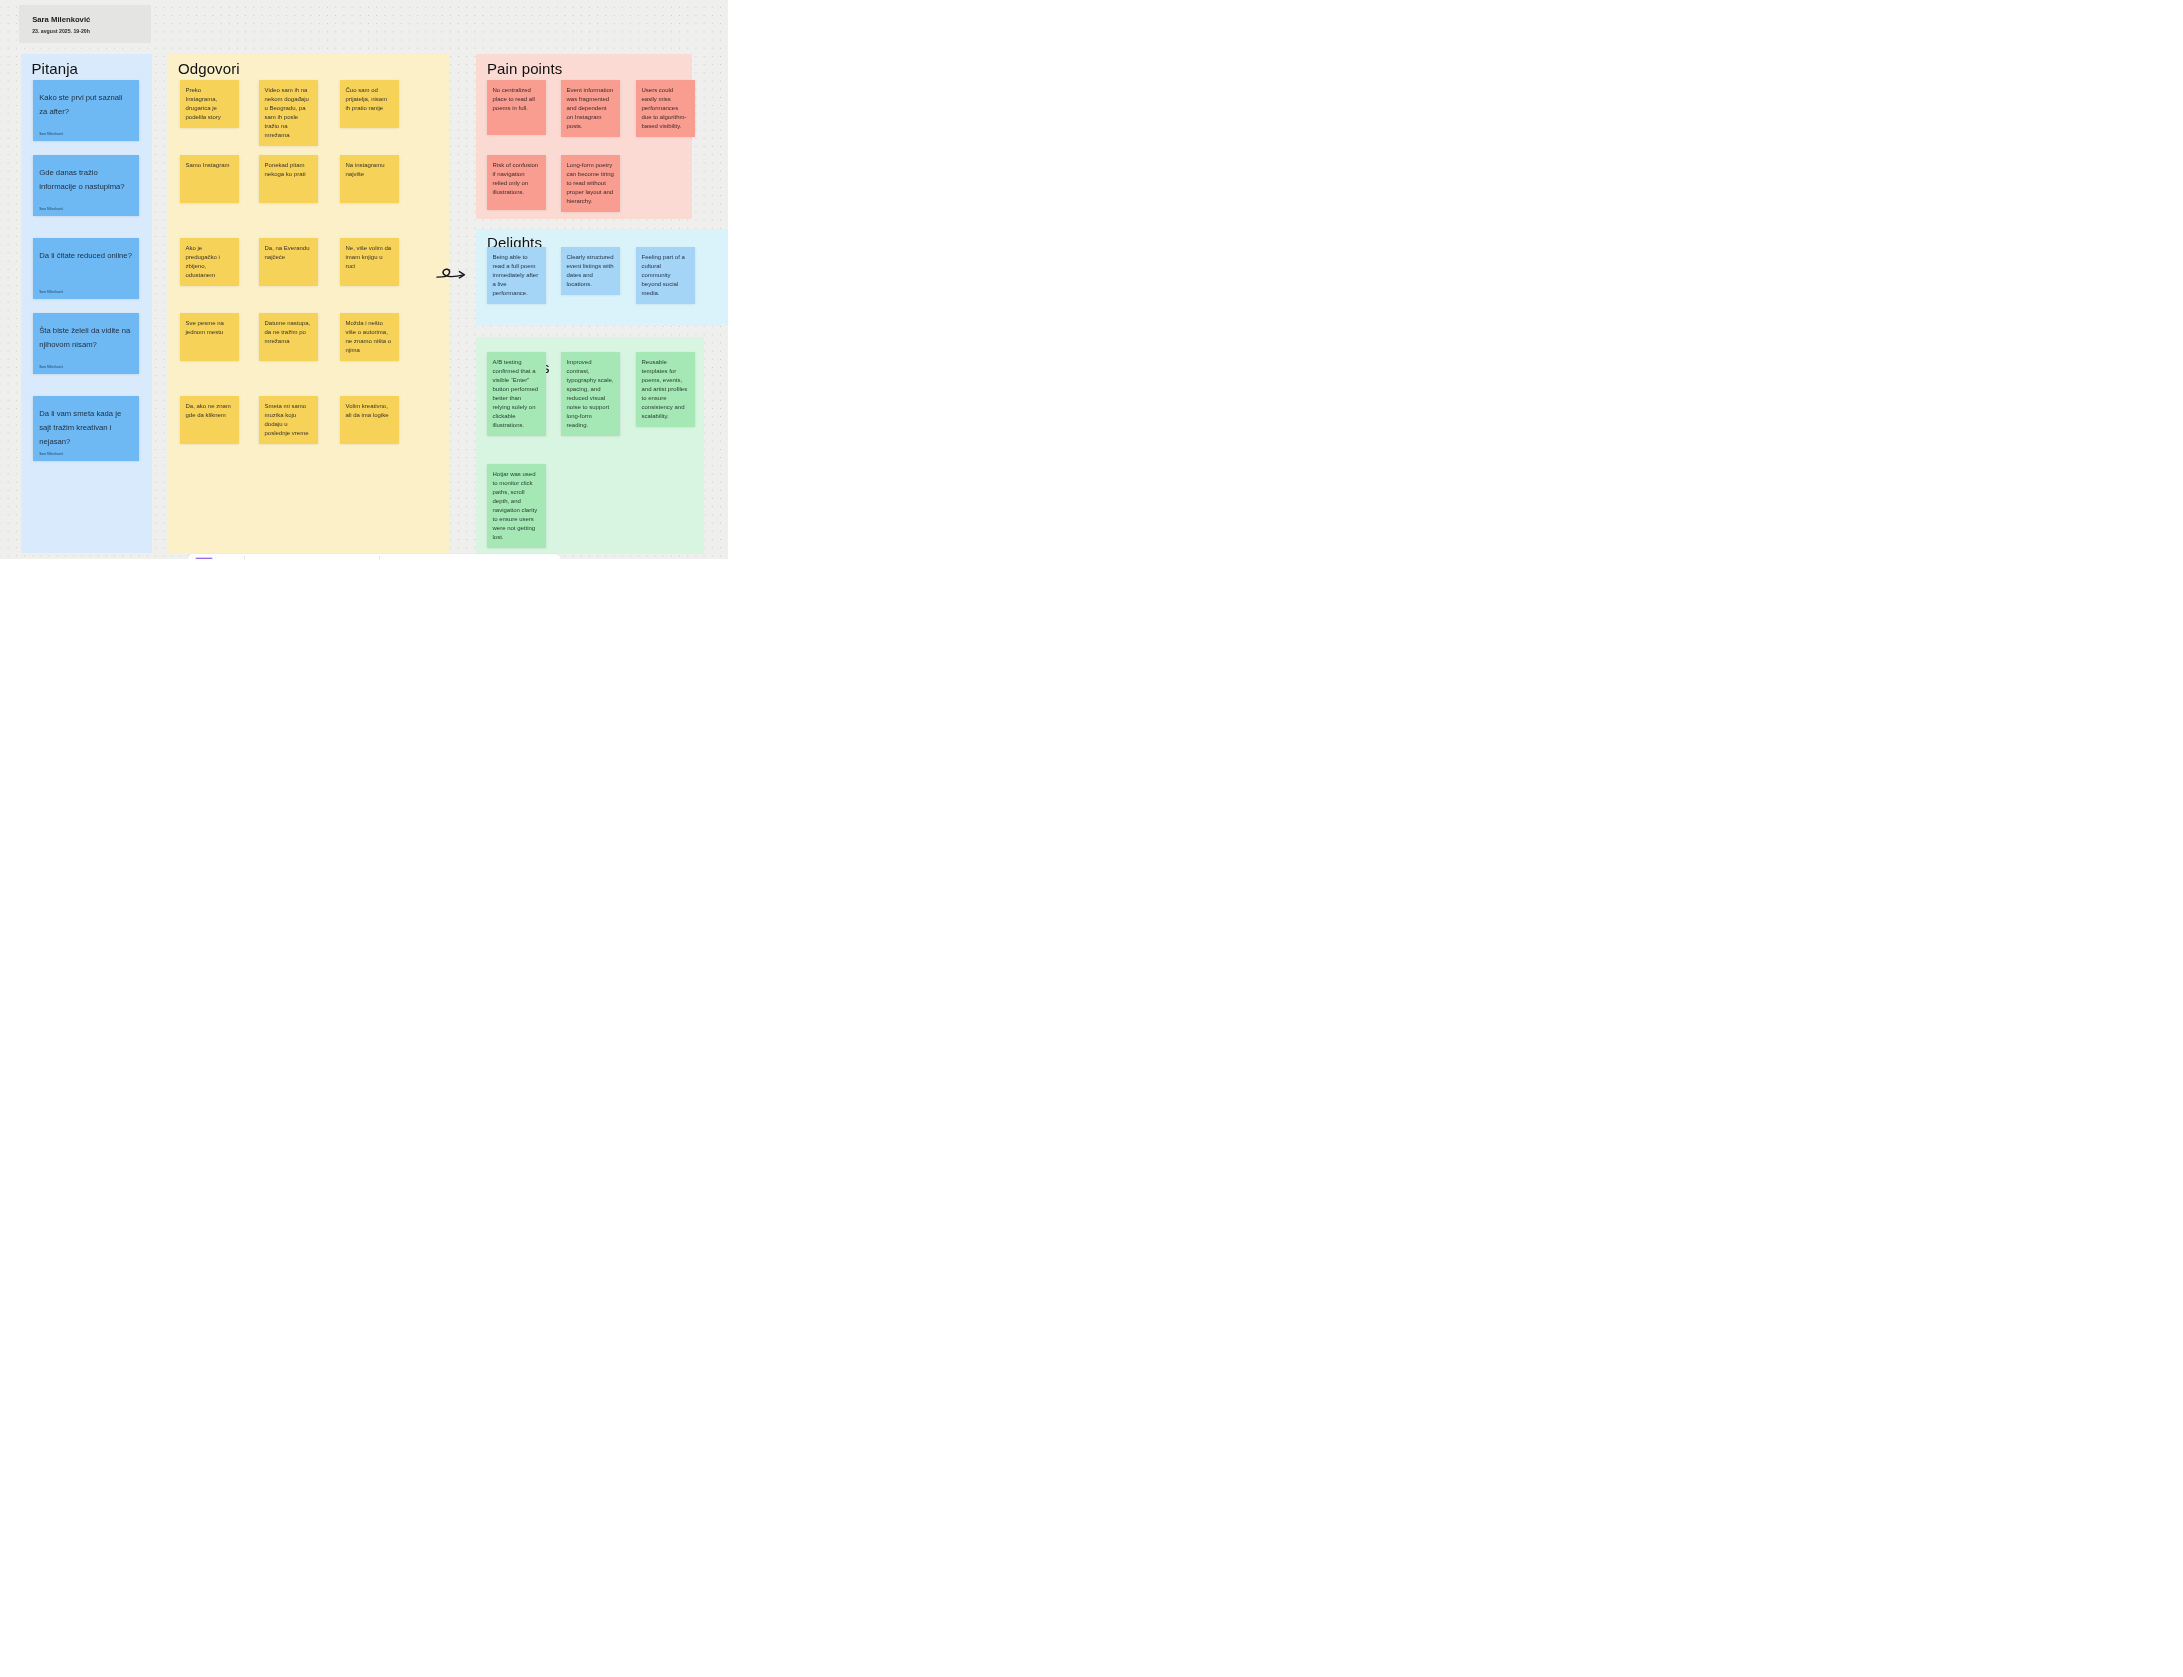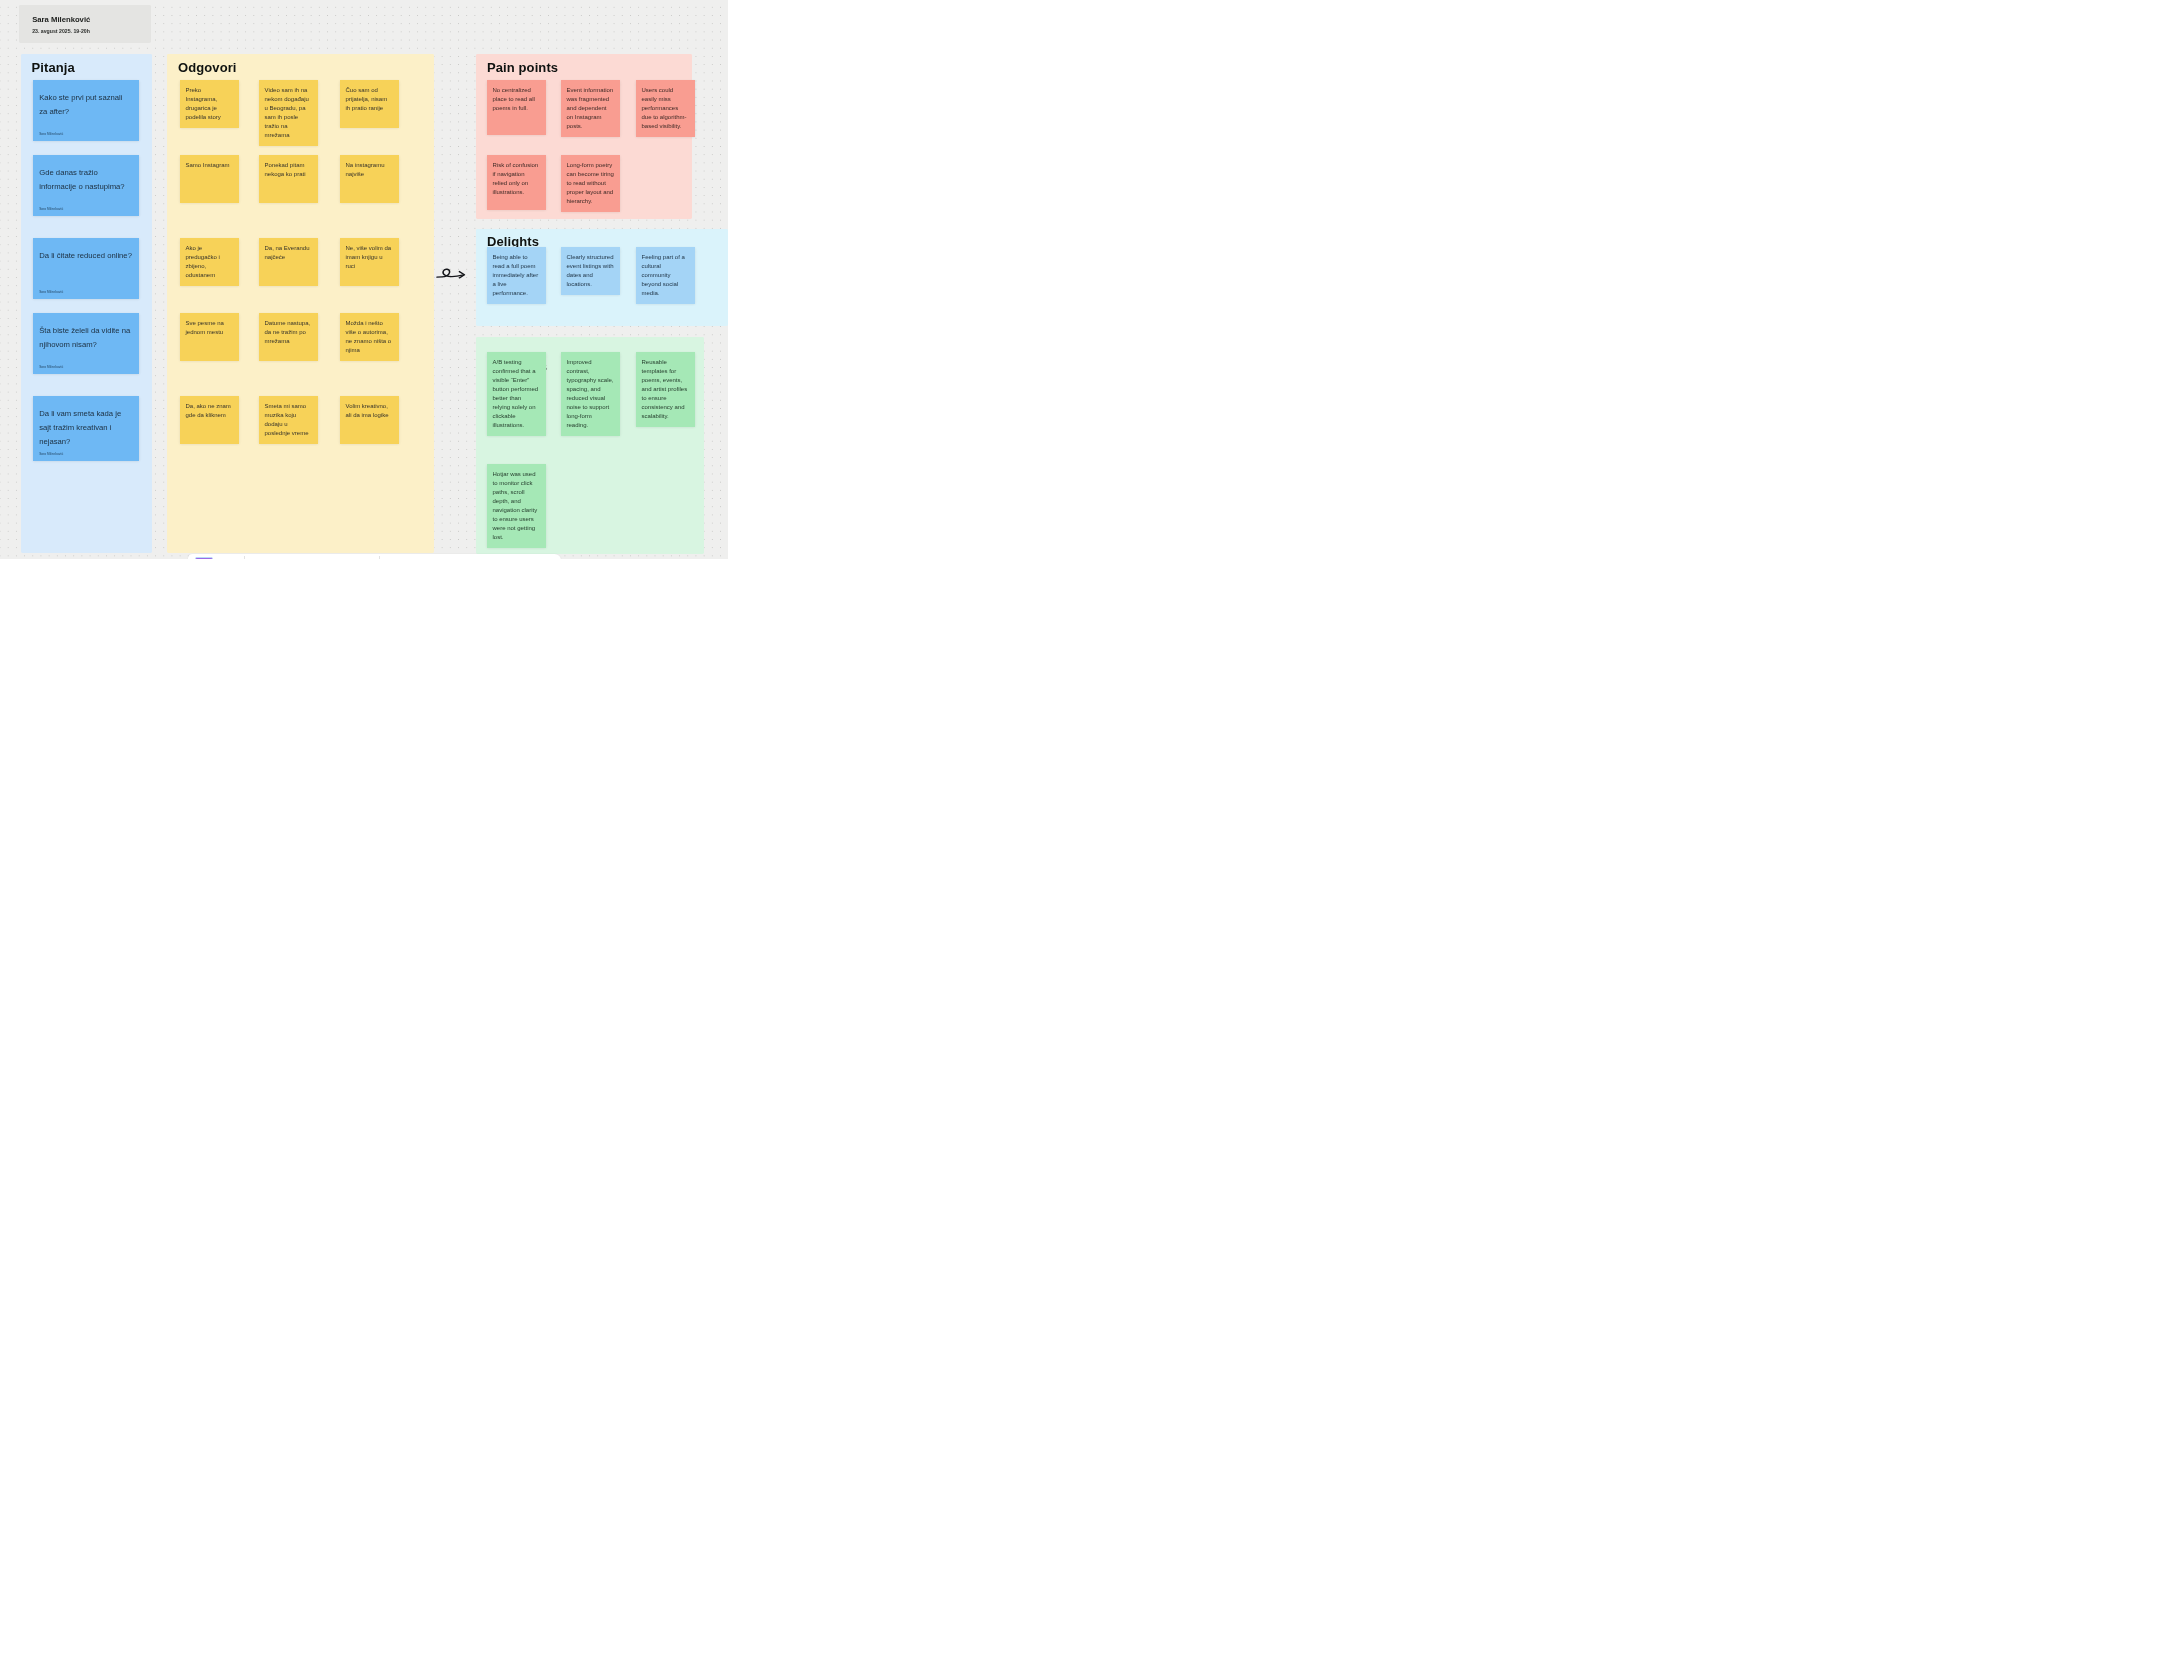--- a/index.html
+++ b/index.html
@@ -9,23 +9,23 @@
     background-color:#efefee;
     background-image:radial-gradient(#c7c7c5 0.5px, transparent 0.6px);
     background-size:8.2px 8.2px;background-position:4.1px 3.2px;
   }
   
   .author-card{position:absolute;left:18.6px;top:4.5px;width:132px;height:38px;background:#e4e4e2;border-radius:1.4px;}
   .author-name{position:absolute;left:13.6px;top:10px;font-size:7.7px;font-weight:700;color:#1b1d1b;}
   .author-date{position:absolute;left:13.6px;top:23px;font-size:5.2px;font-weight:600;color:#2b2d2b;}
   
   .sec{position:absolute;border-radius:1.4px;}
-  .sec h2{position:absolute;left:11px;top:6.4px;margin:0;font-size:13px;font-weight:700;color:#0f1210;letter-spacing:0.1px;}
+  .sec h2{position:absolute;left:11px;top:6.4px;margin:0;font-size:15px;font-weight:400;color:#0f1210;letter-spacing:0.1px;}
   .sec-pitanja{left:20.5px;top:54px;width:131px;height:499px;background:#d8eafb;}
-  .sec-odgovori{left:167px;top:54px;width:267px;height:499px;background:#fcf0c8;}
+  .sec-odgovori{left:167px;top:54px;width:267px;height:499px;background:#fcf0c8;padding-left:16px;}
   .sec-pain{left:476px;top:54px;width:216px;height:165px;background:#fcdad4;}
   .sec-delights{left:476px;top:229px;width:228px;height:97px;background:#daf3fb;padding-left:24px;}
   .sec-solutions{left:476px;top:337px;width:228px;height:217px;background:#d8f5e1;}
   .sec-delights h2{top:5px;}
   .sec-solutions h2{top:22px;}
   
   .q-note{position:absolute;left:12.3px;width:106px;min-height:61px;padding:11.4px 6.4px 12px;box-sizing:border-box;
     background:#6eb8f4;color:#1c2f40;font-size:7.7px;line-height:1.8;font-weight:500;
     box-shadow:0 1.4px 2.7px rgba(0,0,0,.13);}
   .q-author{position:absolute;left:6.4px;bottom:3.6px;font-size:3.2px;font-weight:600;color:rgba(21,48,73,.62);}

